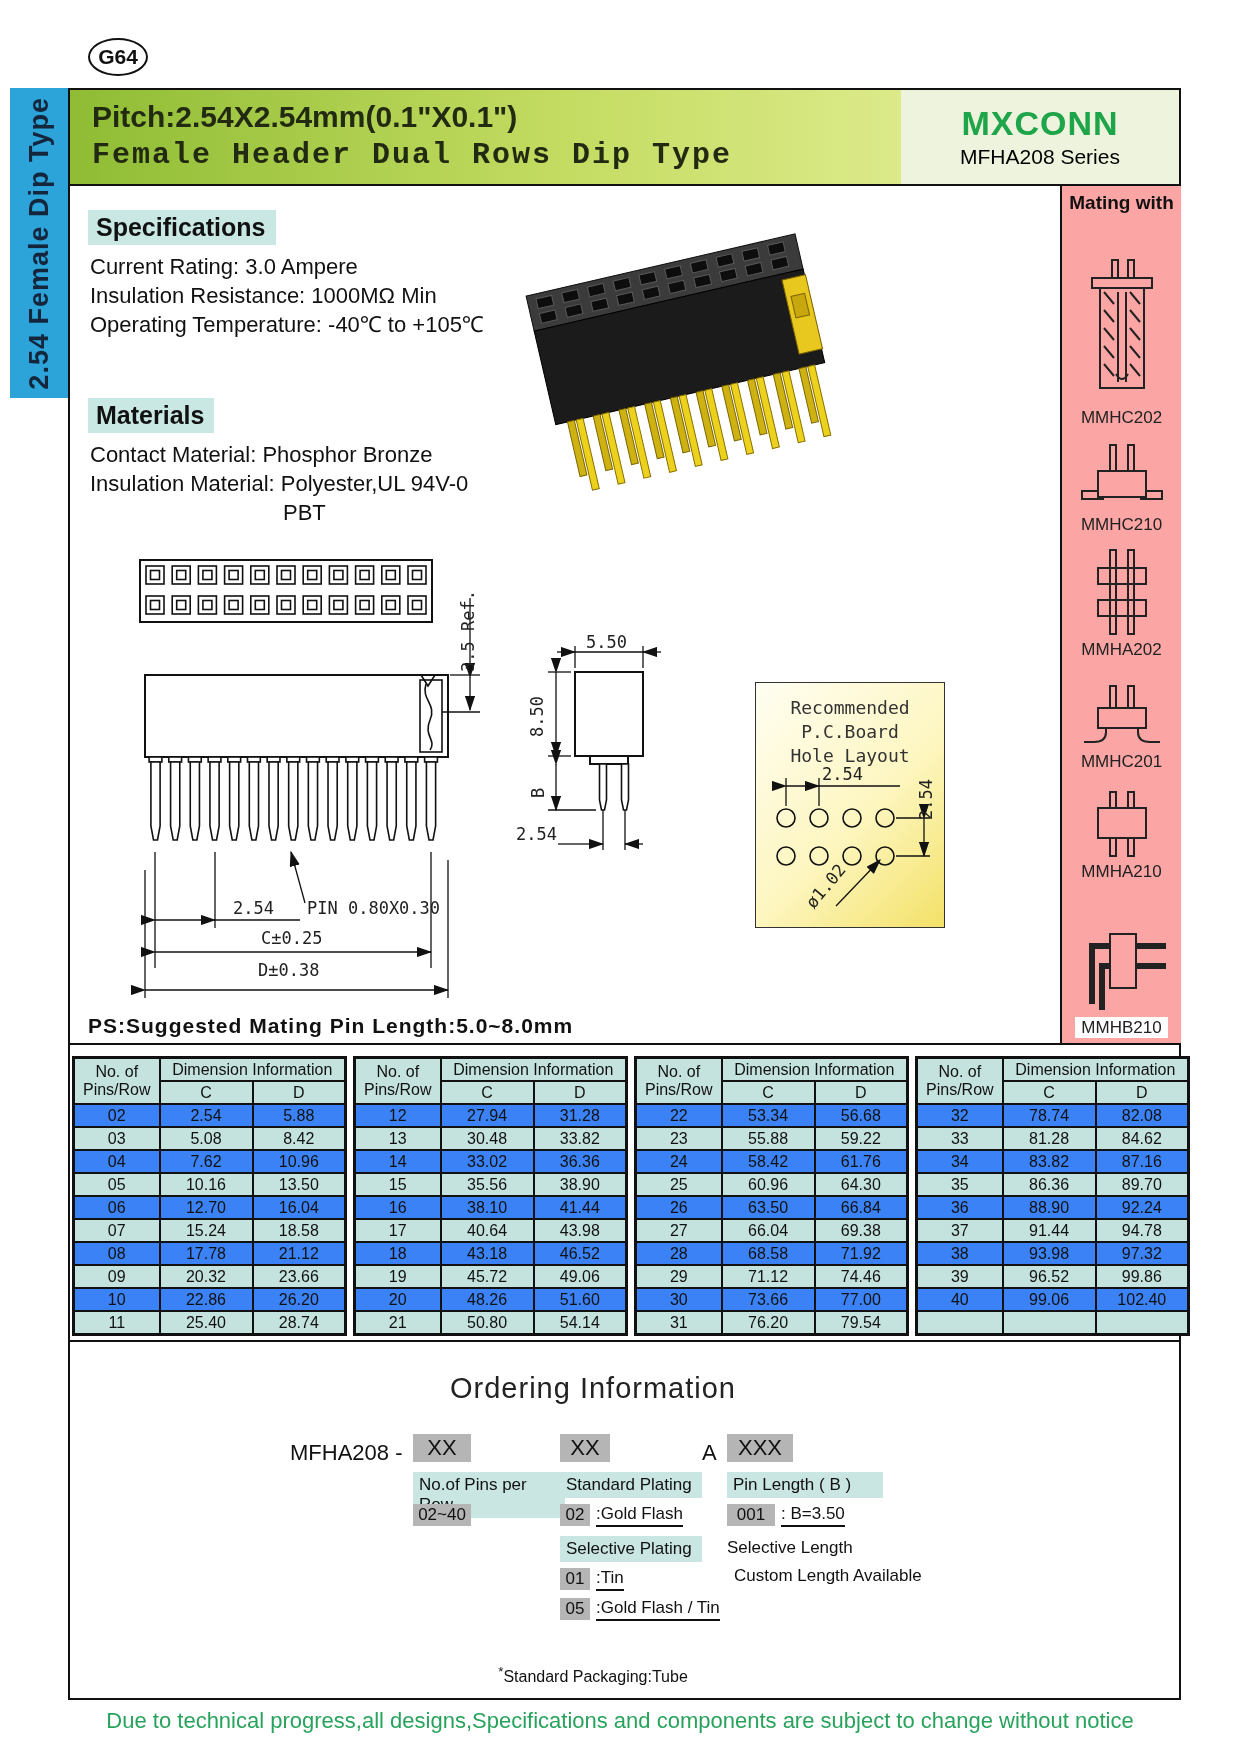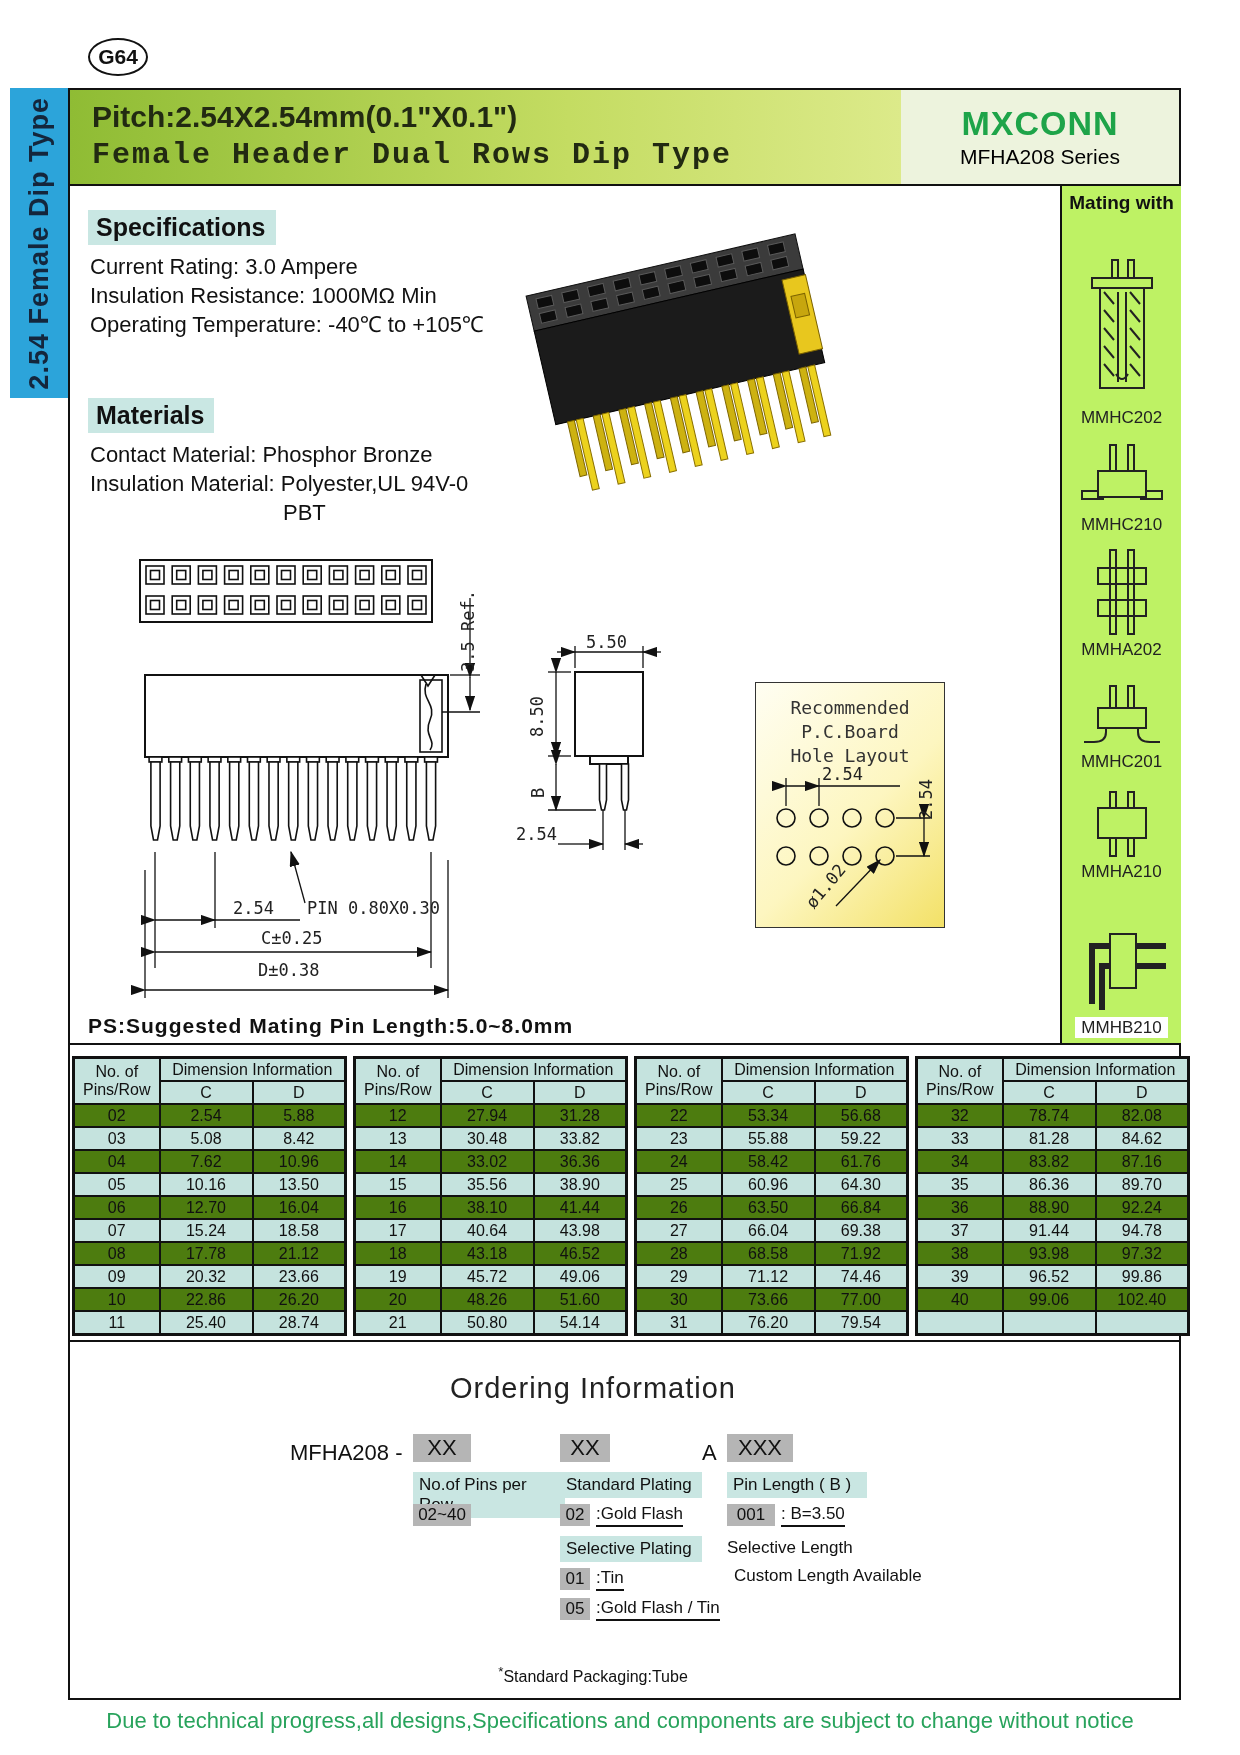--- a/index.html
+++ b/index.html
@@ -21,39 +21,39 @@
              padding:10px 0 0 22px;box-sizing:border-box;}
   .head-band .t1{font-size:30px;font-weight:bold;color:#222a12;}
   .head-band .t2{font-size:30px;font-weight:bold;color:#222a12;letter-spacing:2px;margin-top:4px;font-family:Liberation Mono, monospace;}
   .brand-panel{left:901px;top:90px;width:278px;height:94px;background:#edf3dd;text-align:center;padding-top:14px;box-sizing:border-box;}
   .brand{font-size:34px;font-weight:bold;color:#1ea449;letter-spacing:1px;}
   .series{font-size:21px;color:#000000;margin-top:2px;}
   
   .sec-head{background:#c9e7e3;font-weight:bold;font-size:25px;padding:3px 10px 3px 8px;}
   .spec-line{font-size:22px;line-height:29px;color:#111;}
   
-  .mating{left:1060px;top:186px;width:121px;height:857px;background:#bef264;border-left:2px solid #111;box-sizing:border-box;}
+  .mating{left:1060px;top:186px;width:121px;height:857px;background:#fca5a5;border-left:2px solid #111;box-sizing:border-box;}
   .mate-title{position:absolute;top:6px;left:0;width:100%;text-align:center;font-size:19px;font-weight:600;color:#111;}
   .mate-icon{position:absolute;left:50%;transform:translateX(-50%);}
   .mate-label{position:absolute;left:0;width:100%;text-align:center;font-size:17px;color:#222;}
   .mate-label.onwhite span{background:#fff;padding:1px 6px;}
   .mate-icon svg{stroke:#222;fill:none;stroke-width:2;}
   
   .dim{font-family:"DejaVu Sans Mono",monospace;font-size:17px;color:#222;white-space:nowrap;}
   .dim.bg{background:#fff;padding:0 3px;}
   .rot{transform:rotate(-90deg);transform-origin:center;}
   .ps-note{font-size:21px;font-weight:600;letter-spacing:1px;color:#111;}
   
   .pcb{left:755px;top:682px;width:190px;height:246px;border:1.5px solid #333;box-sizing:border-box;
        background:linear-gradient(135deg,#fffef2 0%,#fdf6c0 55%,#f3e167 100%);}
   .pcb .pt{width:100%;text-align:center;font-family:"DejaVu Sans Mono",monospace;font-size:18px;color:#333;margin-top:3px;}
   .pcb .pt:first-child{margin-top:14px;}
   
   .tzone{left:72px;top:1056px;width:1106px;display:flex;gap:6px;}
-  table.dim-table{border-collapse:collapse;border:3px solid #111;width:272px;table-layout:fixed;background:#4d7c0f;}
+  table.dim-table{border-collapse:collapse;border:3px solid #111;width:272px;table-layout:fixed;background:#3b82f6;}
   table.dim-table th,table.dim-table td{border:2px solid #111;text-align:center;font-size:16px;font-weight:normal;
         height:21px;padding:0;overflow:hidden;}
   table.dim-table thead th{background:#c5e3de;}
   table.dim-table tr.alt td{background:#c5e3de;}
   
   .ord-title{left:68px;top:1372px;width:1050px;text-align:center;font-size:29px;color:#222;letter-spacing:1px;}
   .graybox{background:#b5b5b5;text-align:center;}
   .tealbox{background:#c9e6e2;font-size:17px;padding:3px 6px;box-sizing:border-box;}
   .u{border-bottom:2px solid #111;padding-bottom:1px;}
   .ord-txt{font-size:17px;color:#111;}
@@ -695,21 +695,21 @@
 
   <div class="abs ord-title">Ordering Information</div>
   <div class="abs" style="left:290px;top:1440px;font-size:22px;">MFHA208 -</div>
   <div class="abs graybox" style="left:413px;top:1434px;width:58px;height:28px;font-size:22px;line-height:28px;">XX</div>
   <div class="abs graybox" style="left:560px;top:1434px;width:50px;height:28px;font-size:22px;line-height:28px;">XX</div>
   <div class="abs" style="left:702px;top:1440px;font-size:22px;">A</div>
   <div class="abs graybox" style="left:727px;top:1434px;width:66px;height:28px;font-size:22px;line-height:28px;">XXX</div>
 
   <div class="abs tealbox" style="left:413px;top:1472px;width:152px;">No.of Pins per Row</div>
   <div class="abs tealbox" style="left:560px;top:1472px;width:142px;">Standard Plating</div>
-  <div class="abs tealbox" style="left:727px;top:1472px;width:140px;">Pin Length ( B )</div>
+  <div class="abs tealbox" style="left:727px;top:1472px;width:156px;">Pin Length ( B )</div>
 
   <div class="abs graybox ord-txt" style="left:413px;top:1504px;width:58px;height:22px;line-height:22px;">02~40</div>
 
   <div class="abs graybox ord-txt" style="left:560px;top:1504px;width:30px;height:22px;line-height:22px;">02</div>
   <div class="abs ord-txt u" style="left:596px;top:1504px;">:Gold Flash</div>
   <div class="abs tealbox" style="left:560px;top:1536px;width:142px;">Selective Plating</div>
   <div class="abs graybox ord-txt" style="left:560px;top:1568px;width:30px;height:22px;line-height:22px;">01</div>
   <div class="abs ord-txt u" style="left:596px;top:1568px;">:Tin</div>
   <div class="abs graybox ord-txt" style="left:560px;top:1598px;width:30px;height:22px;line-height:22px;">05</div>
   <div class="abs ord-txt u" style="left:596px;top:1598px;">:Gold Flash / Tin</div>

